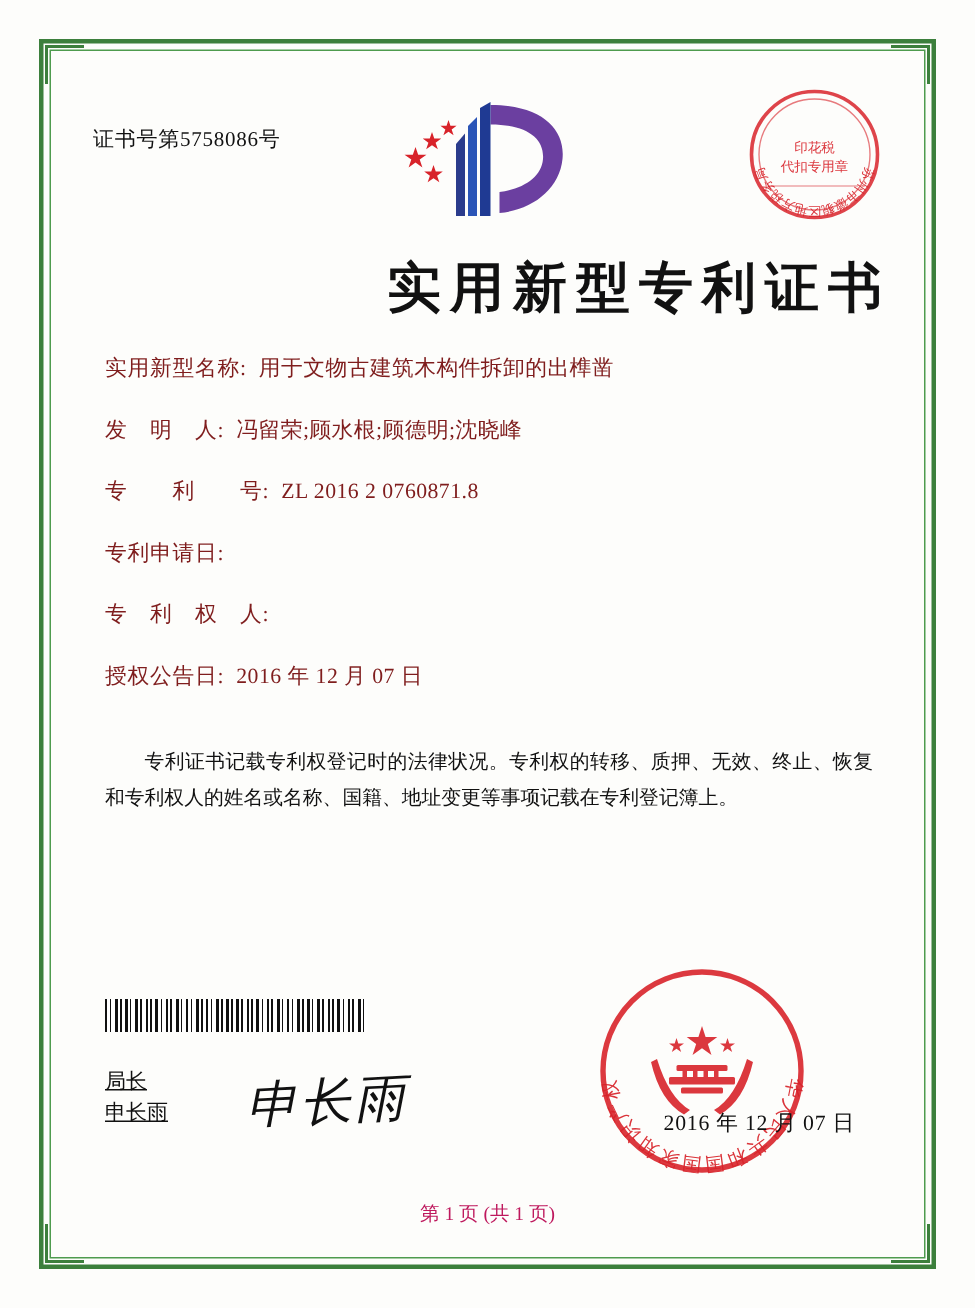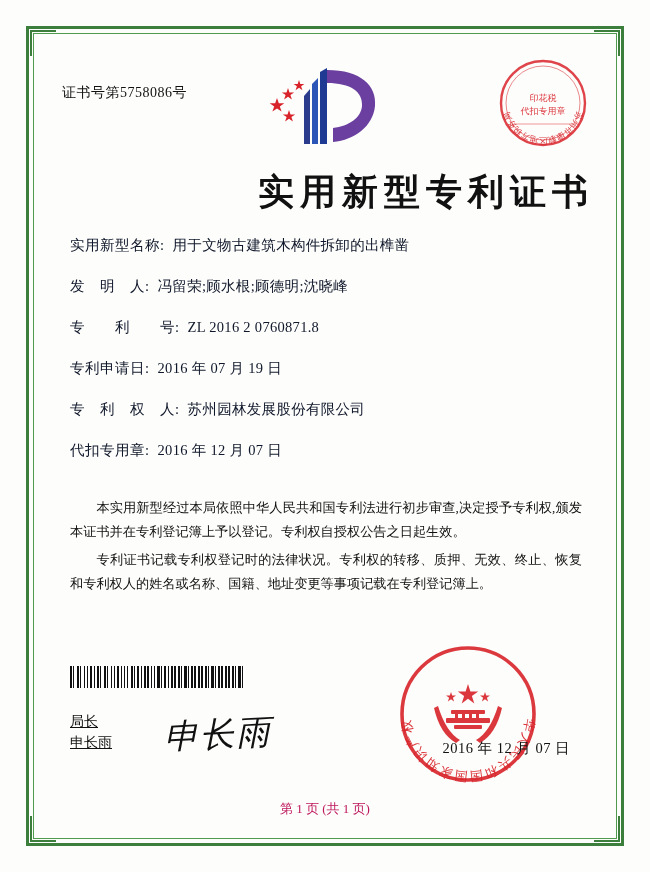--- a/index.html
+++ b/index.html
@@ -105,21 +105,21 @@
     position: absolute;
     left: 14px;
     right: 10px;
     top: 180px;
   }
   .field-row {
     display: flex;
     align-items: baseline;
     margin-bottom: 22px;
     font-size: 14.5px;
-    color: #0f172a;
+    color: #7f1d1d;
     text-align: right;
   }
   .field-label {
     white-space: nowrap;
     letter-spacing: 0.5px;
   }
   .field-value {
     margin-left: 8px;
     letter-spacing: 0.3px;
   }
@@ -260,34 +260,31 @@
       <div class="field-row">
         <span class="field-label">发　明　人:</span>
         <span class="field-value">冯留荣;顾水根;顾德明;沈晓峰</span>
       </div>
       <div class="field-row">
         <span class="field-label">专　　利　　号:</span>
         <span class="field-value">ZL 2016 2 0760871.8</span>
       </div>
       <div class="field-row">
         <span class="field-label">专利申请日:</span>
-        <span class="field-value">2016 年 07 月 19 日</span>
       </div>
       <div class="field-row">
         <span class="field-label">专　利　权　人:</span>
-        <span class="field-value">苏州园林发展股份有限公司</span>
-      </div>
-      <div class="field-row">
-        <span class="field-label">代扣专用章:</span>
+      </div>
+      <div class="field-row">
+        <span class="field-label">授权公告日:</span>
         <span class="field-value">2016 年 12 月 07 日</span>
       </div>
     </div>
 
     <div class="paragraphs">
-      <p>本实用新型经过本局依照中华人民共和国专利法进行初步审查,决定授予专利权,颁发本证书并在专利登记簿上予以登记。专利权自授权公告之日起生效。</p>
       <p>专利证书记载专利权登记时的法律状况。专利权的转移、质押、无效、终止、恢复和专利权人的姓名或名称、国籍、地址变更等事项记载在专利登记簿上。</p>
     </div>
 
     <div class="barcode"></div>
 
     <div class="signature-block">
       <div>局长</div>
       <div>申长雨</div>
     </div>
 

